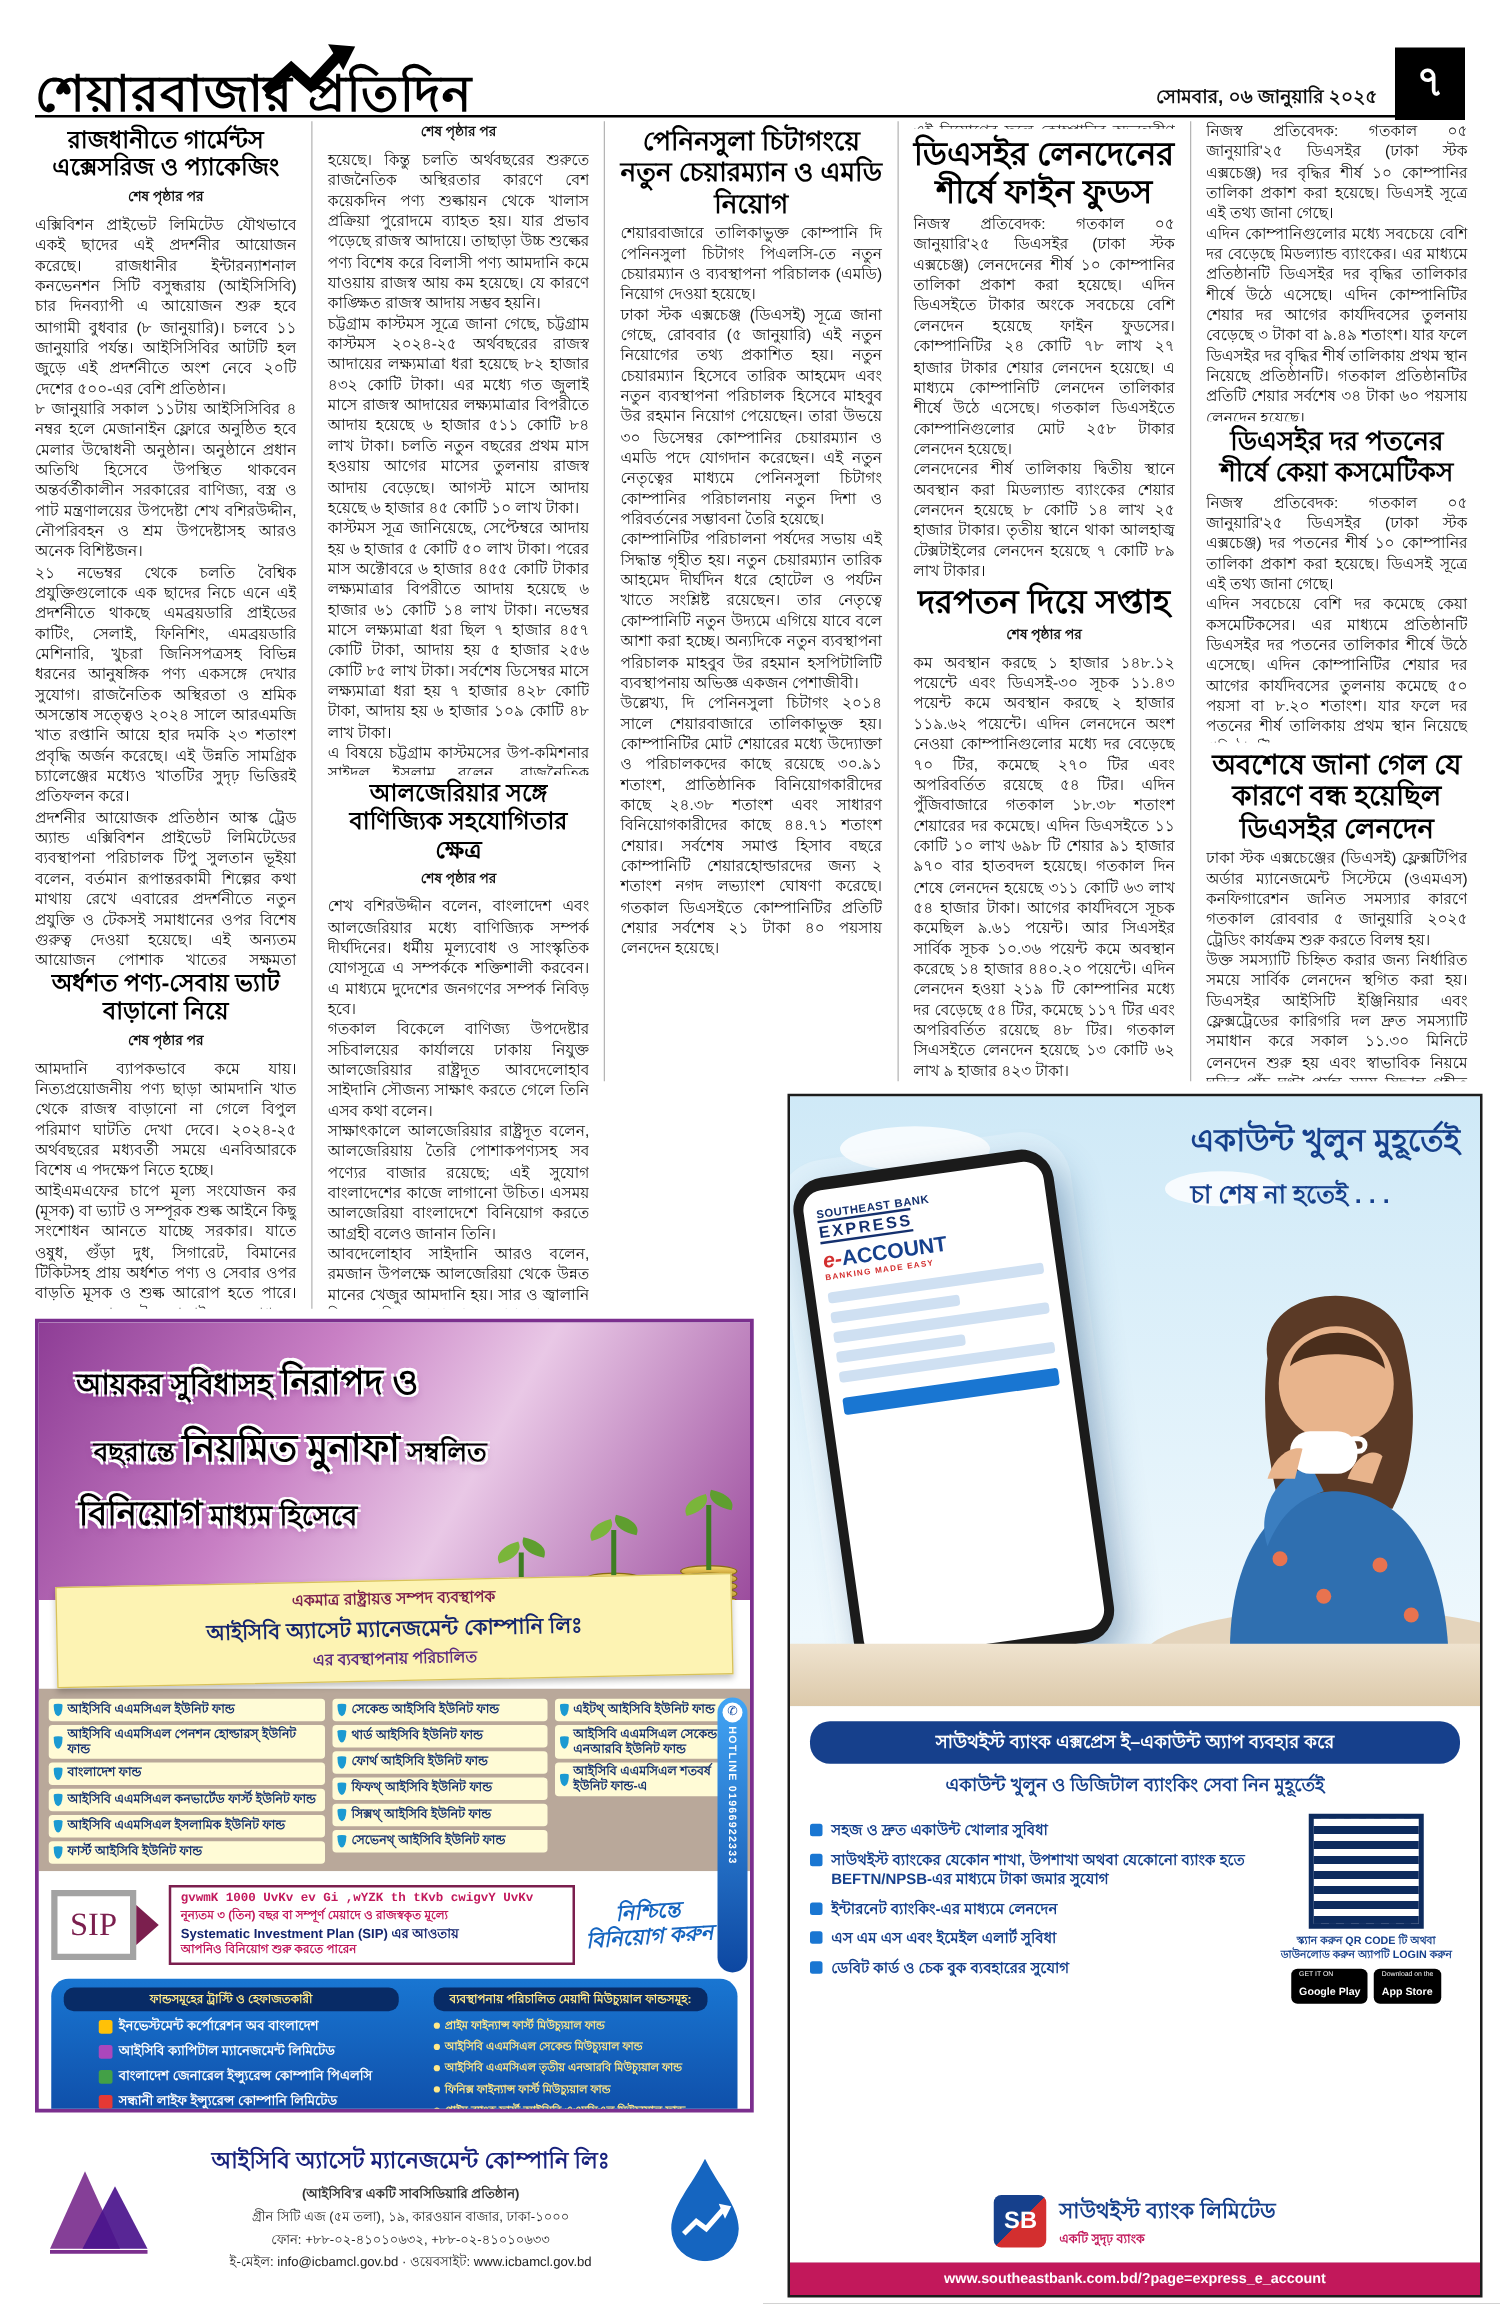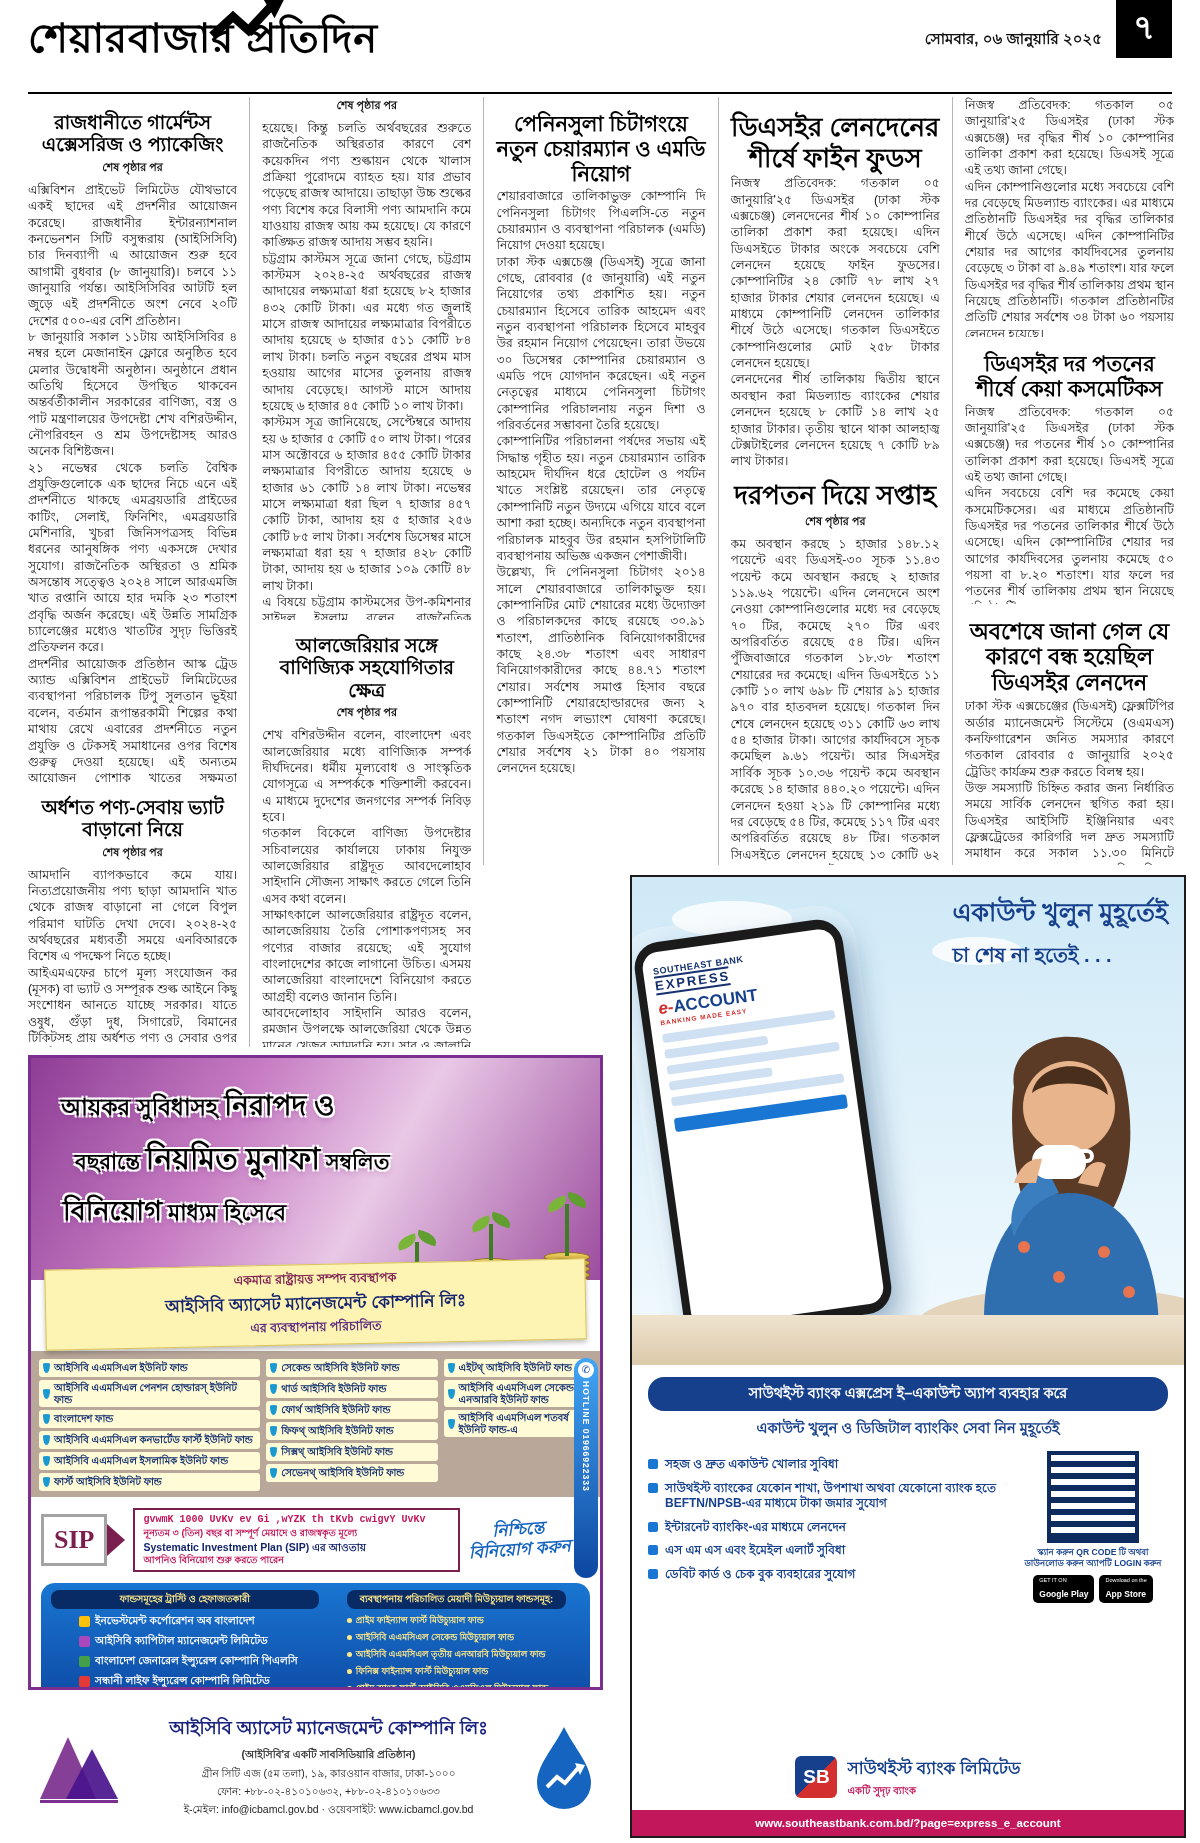--- a/index.html
+++ b/index.html
@@ -1,34 +1,34 @@
 <!DOCTYPE html>
 <html><head>
 <meta charset="utf-8">
 <style>
   * { margin:0; padding:0; box-sizing:border-box; }
   body { background:#777; font-family:"Liberation Sans","DejaVu Sans",sans-serif; }
   .page { position:relative; width:1200px; height:1843px; margin:0 auto; background:#fff; overflow:hidden; color:#111; }
 
   
-  .masthead { position:absolute; top:0; left:28px; right:28px; height:70px; display:flex; align-items:flex-start; justify-content:space-between; }
+  .masthead { position:absolute; top:32px; left:28px; right:28px; height:70px; display:flex; align-items:center; justify-content:space-between; }
   .logo { position:relative; font-size:40px; font-weight:800; letter-spacing:1px; color:#000; line-height:1; padding-top:18px; }
   .logo-arrow { position:absolute; left:178px; top:-6px; }
   .head-right { display:flex; align-items:flex-end; gap:14px; }
   .date { font-size:15px; font-weight:700; padding-bottom:6px; }
   .pagebox { width:56px; height:58px; background:#000; color:#fff; display:flex; align-items:center; justify-content:center; font-size:34px; font-weight:700; }
   .head-rule { position:absolute; top:92px; left:28px; right:28px; border-top:2px solid #000; }
 
   
   .news { position:absolute; top:97px; left:28px; width:1146px; display:flex; align-items:flex-start; }
   .col { flex:1 1 0; padding:0 12px; display:flex; flex-direction:column; overflow:hidden; }
   .col:first-child { padding-left:0; } .col:last-child { padding-right:0; }
   .col + .col { border-left:1px solid #b5b5b5; }
   .col.tall { height:950px; } .col.short { height:768px; }
-  .headline { font-weight:800; text-align:center; line-height:1.18; color:#000; margin:15px 0 2px; }
+  .headline { font-weight:800; text-align:center; line-height:1.18; color:#000; margin:5px 0 2px; }
   .h-19 { font-size:19px; } .h-21 { font-size:21px; } .h-26 { font-size:26px; } .h-22 { font-size:22px; }
   .contsub { font-size:11px; font-weight:700; text-align:center; margin-bottom:4px; }
   .body { font-size:12.3px; line-height:1.33; text-align:justify; white-space:pre-line; overflow:hidden; }
   .bh600{height:600px;} .bh500{height:500px;}
   .bh140{height:140px;} .bh290{height:290px;} .bh240{height:240px;} .bh200{height:200px;}
   .bfill{flex:1 1 0;}
 
   
   .icb-ad { position:absolute; left:28px; top:1055px; width:575px; height:635px; border:3px solid #7b2f8e; background:#fff; overflow:hidden; }
   .icb-hero { position:relative; height:222px; background:linear-gradient(120deg,#8e3d96 0%,#c87fc4 35%,#e9c8e6 60%,#9c4d9e 100%); overflow:hidden; }
@@ -46,21 +46,21 @@
   .icb-b1 { font-size:12.5px; font-weight:700; color:#7b1f4e; }
   .icb-b2 { font-size:17px; font-weight:800; color:#15256e; }
   .icb-b3 { font-size:12.5px; font-weight:700; color:#5c2a80; }
   .icb-funds { display:flex; gap:6px; background:#b9a89a; padding:8px 8px 6px; margin-top:6px; }
   .fcol { display:flex; flex-direction:column; gap:3px; }
   .fcol1{flex:0 0 40%;} .fcol2{flex:0 0 31%;} .fcol3{flex:1;}
   .fund { display:flex; align-items:center; gap:4px; background:#fffbd6; border-radius:3px; padding:2px 4px; font-size:10px; font-weight:700; color:#14306e; line-height:1.15; min-height:18px;}
   .drop { flex:0 0 7px; width:7px; height:10px; background:#1b9ad2; border-radius:50% 50% 50% 50%/10% 10% 80% 80%; }
   .sip-row { display:flex; align-items:center; gap:8px; padding:6px 30px 4px 10px; height:84px; background:#fff; }
   .sip-tag { display:flex; align-items:center; }
-  .sip-box { border:3px solid #a3a3a3; color:#7b1f4e; font-size:26px; font-weight:700; padding:8px 10px; font-family:"Liberation Serif",serif;}
+  .sip-box { border:5px solid #a3a3a3; color:#7b1f4e; font-size:26px; font-weight:400; padding:8px 10px; font-family:"Liberation Serif",serif;}
   .sip-arrow { width:0; height:0; border-top:16px solid transparent; border-bottom:16px solid transparent; border-left:18px solid #7b1f4e; }
   .sip-text { border:2px solid #7b1f4e; padding:3px 8px; font-size:9.5px; line-height:1.35; flex:1; }
   .sip-l1 { font-family:"Liberation Mono",monospace; color:#c2185b; font-weight:700; font-size:10px;}
   .sip-l2 { color:#c2185b; font-weight:700; }
   .sip-l3 { color:#15256e; font-weight:800; font-size:10.5px;}
   .sip-l4 { color:#c2185b; font-weight:700; }
   .sip-script { color:#1565c0; font-weight:800; font-size:17px; line-height:1.15; text-align:center; font-style:italic; transform:rotate(-4deg); }
   .hotline { position:absolute; right:2px; top:300px; width:24px; height:220px; background:linear-gradient(#42a5f5,#0d47a1); border-radius:12px; display:flex; flex-direction:column; align-items:center; padding-top:4px; gap:3px; z-index:4;}
   .hotline .ph { width:16px; height:16px; border-radius:50%; background:#fff; color:#0d47a1; font-size:10px; line-height:16px; text-align:center; font-weight:700;}
   .hotline .vt { writing-mode:vertical-rl; color:#fff; font-size:8.5px; font-weight:700; letter-spacing:1px; }

